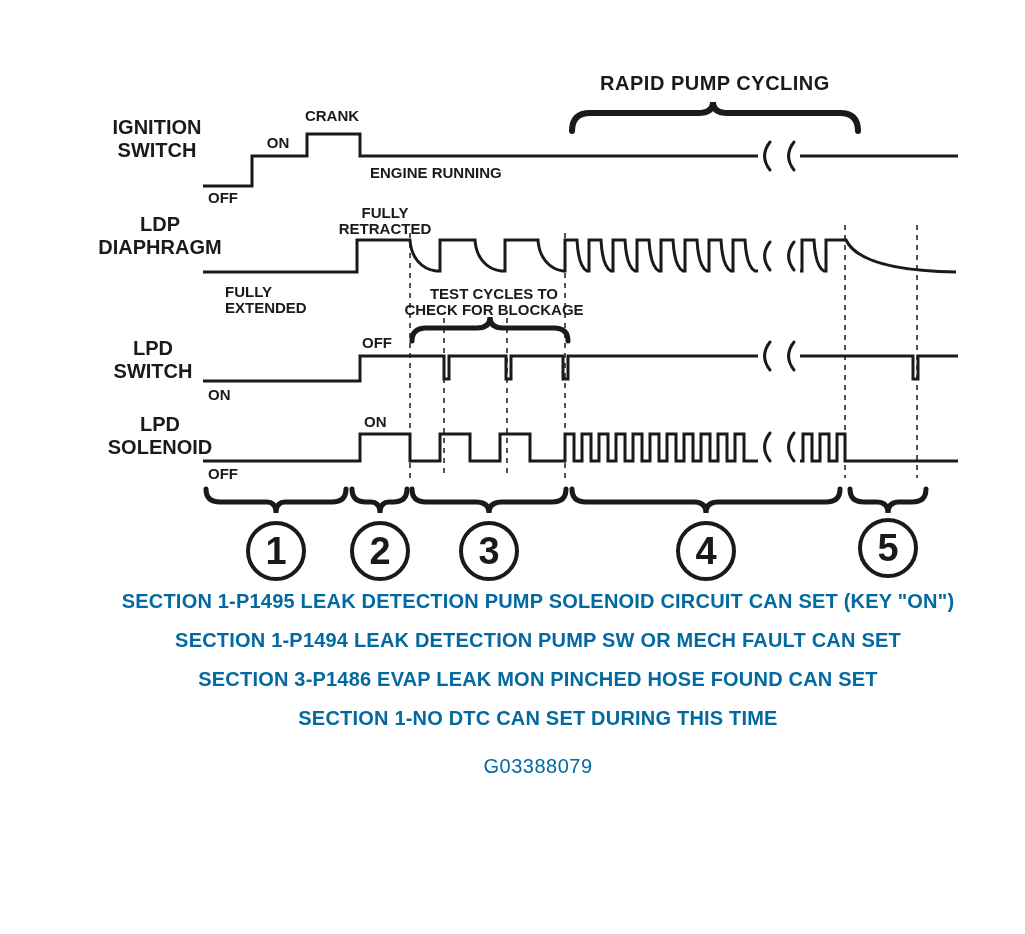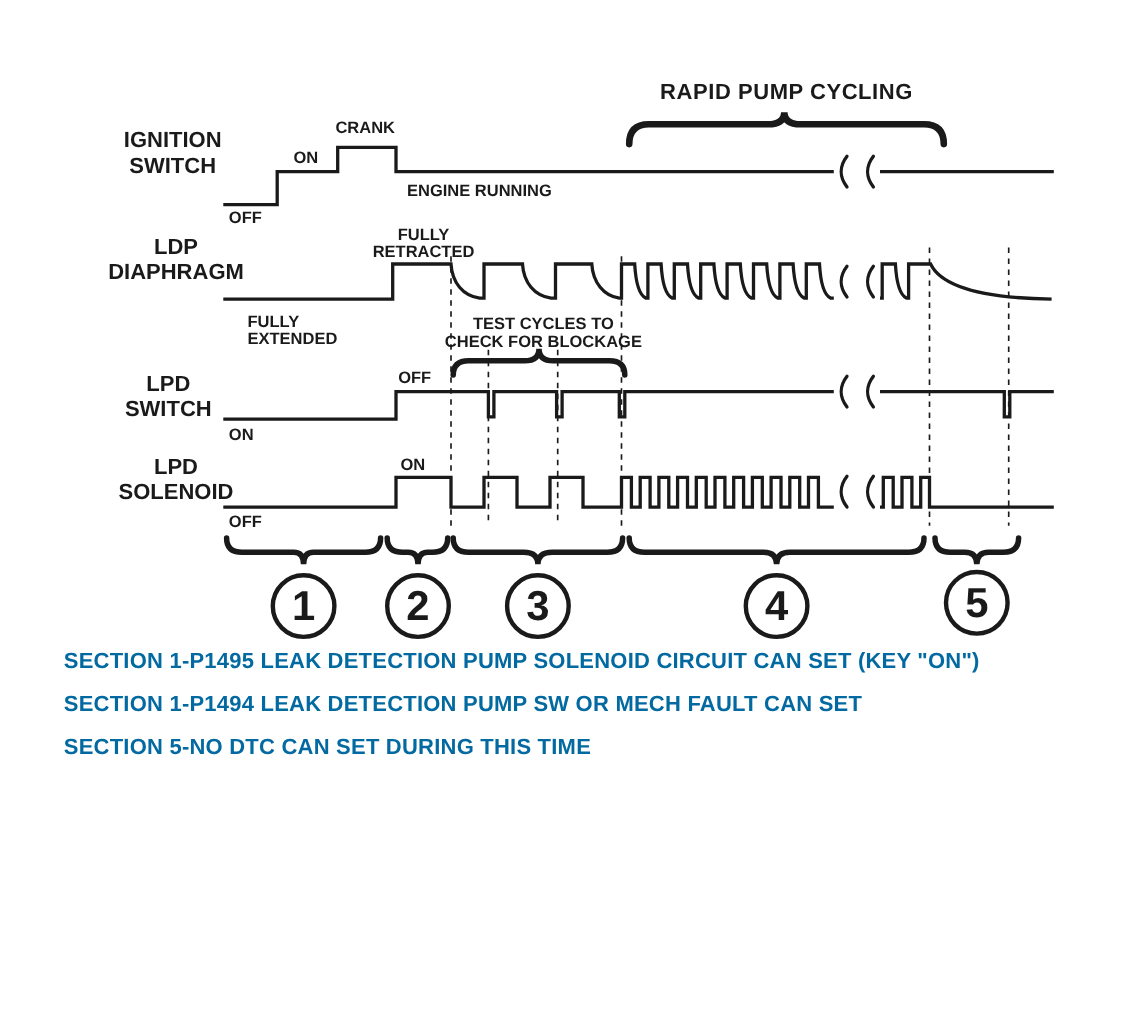--- a/index.html
+++ b/index.html
@@ -67,20 +67,21 @@
     left: 38px;
     top: 588px;
     width: 960px;
   }
   .sections p {
     margin: 0 0 13px 0;
     font-size: 20px;
     font-weight: bold;
     line-height: 26px;
     letter-spacing: 0.2px;
+    text-align: center;
   }
   .sections p.figure-id {
     font-weight: normal;
     margin-top: 22px;
     letter-spacing: 0.5px;
   }
 </style>
 </head>
 <body>
 
@@ -171,16 +172,18 @@
     <g>
       <circle class="marker-circle" cx="868" cy="548" r="28"></circle>
       <text class="marker-num" x="868" y="561" text-anchor="middle">5</text>
     </g>
   </svg>
 
   
   <div class="sections">
     <p>SECTION 1-P1495 LEAK DETECTION PUMP SOLENOID CIRCUIT CAN SET (KEY "ON")</p>
     <p>SECTION 1-P1494 LEAK DETECTION PUMP SW OR MECH FAULT CAN SET</p>
-    <p>SECTION 5-NO DTC CAN SET DURING THIS TIME</p>
+    <p>SECTION 3-P1486 EVAP LEAK MON PINCHED HOSE FOUND CAN SET</p>
+    <p>SECTION 1-NO DTC CAN SET DURING THIS TIME</p>
+    <p class="figure-id">G03388079</p>
   </div>
 
 </div>
 
 </body></html>

